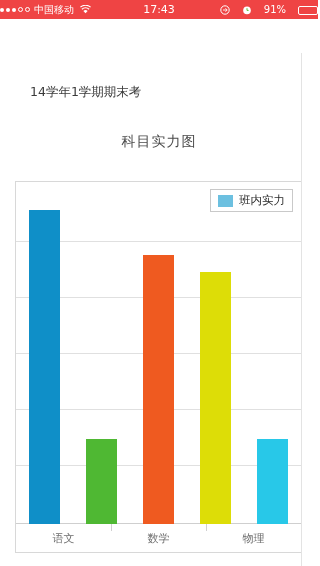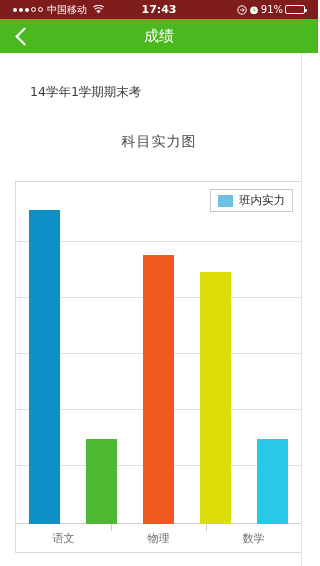--- a/index.html
+++ b/index.html
@@ -16,42 +16,42 @@
     position: relative;
     width: 318px; height: 566px;
     background: #ffffff;
     overflow: hidden;
   }
 
   
   .statusbar {
     position: absolute; top: 0; left: 0;
     width: 318px; height: 19px;
-    background: #7f1d1d;
+    background: #ef4444;
     color: #ffffff;
     display: flex; align-items: center;
     font-size: 10px;
     box-sizing: border-box;
-    padding: 0 13px;
+    padding: 0 0;
   }
   .sb-left { display: flex; align-items: center; gap: 4px; }
   .dots { display: flex; align-items: center; gap: 2px; }
   .dot { width: 4px; height: 4px; border-radius: 50%; background: #ffffff; }
   .dot.hollow { background: transparent; border: 1px solid #ffffff; width: 3px; height: 3px; }
   .carrier { font-size: 10px; letter-spacing: 0px; }
   .wifi { position: relative; width: 11px; height: 9px; margin-left: 2px; }
   .wifi svg { display:block; }
   .sb-center {
     position: absolute; left: 0; right: 0; top: 0;
     height: 19px; line-height: 19px;
-    text-align: center; font-size: 11px; font-weight: bold;
+    text-align: center; font-size: 11px; font-weight: normal;
     pointer-events: none;
   }
   .sb-right {
-    margin-left: auto; display: flex; align-items: center; gap: 2px;
+    margin-left: auto; display: flex; align-items: flex-end; gap: 12px;
     font-size: 10px; z-index: 2;
   }
   .ring-icon { width: 10px; height: 10px; }
   .pct { font-size: 10px; }
   .batt {
     width: 20px; height: 9px;
     border: 1px solid #ffffff; border-radius: 2px;
     position: relative; box-sizing: border-box; padding: 1px;
   }
   .batt::after {
@@ -229,26 +229,20 @@
           <path d="M5 3.2 L5 5.4 L6.6 5.4" stroke="#4CB820" stroke-width="0.9" fill="none"></path>
         </svg>
       </span>
       <span class="pct">91%</span>
       <span class="batt">
         <span class="batt-fill"></span>
       </span>
     </div>
   </div>
 
-  <div class="navbar">
-    <div class="back-btn">
-      <span class="chev"></span>
-    </div>
-    <div class="nav-title">成绩</div>
-  </div>
 
   <div class="content">
 
     <div class="exam-title">14学年1学期期末考</div>
 
     <div class="chart-title">科目实力图</div>
 
     <div class="chart-panel">
       <div class="plot">
 
@@ -272,22 +266,22 @@
           <div class="bar-slot">
             <div class="bar" id="bar3" style="height: 252.34px; background: rgb(221, 221, 7);"></div>
           </div>
           <div class="bar-slot">
             <div class="bar" id="bar4" style="height: 85.25px; background: rgb(40, 200, 232);"></div>
           </div>
         </div>
 
         <div class="tickrow">
           <div class="tick-cell">语文</div>
+          <div class="tick-cell">数学</div>
           <div class="tick-cell">物理</div>
-          <div class="tick-cell">数学</div>
         </div>
 
         <div class="legend-box">
           <span class="legend-swatch" id="legendSwatch" style="background: rgb(108, 192, 224);"></span>
           <span class="legend-label">班内实力</span>
         </div>
 
       </div>
     </div>
 

